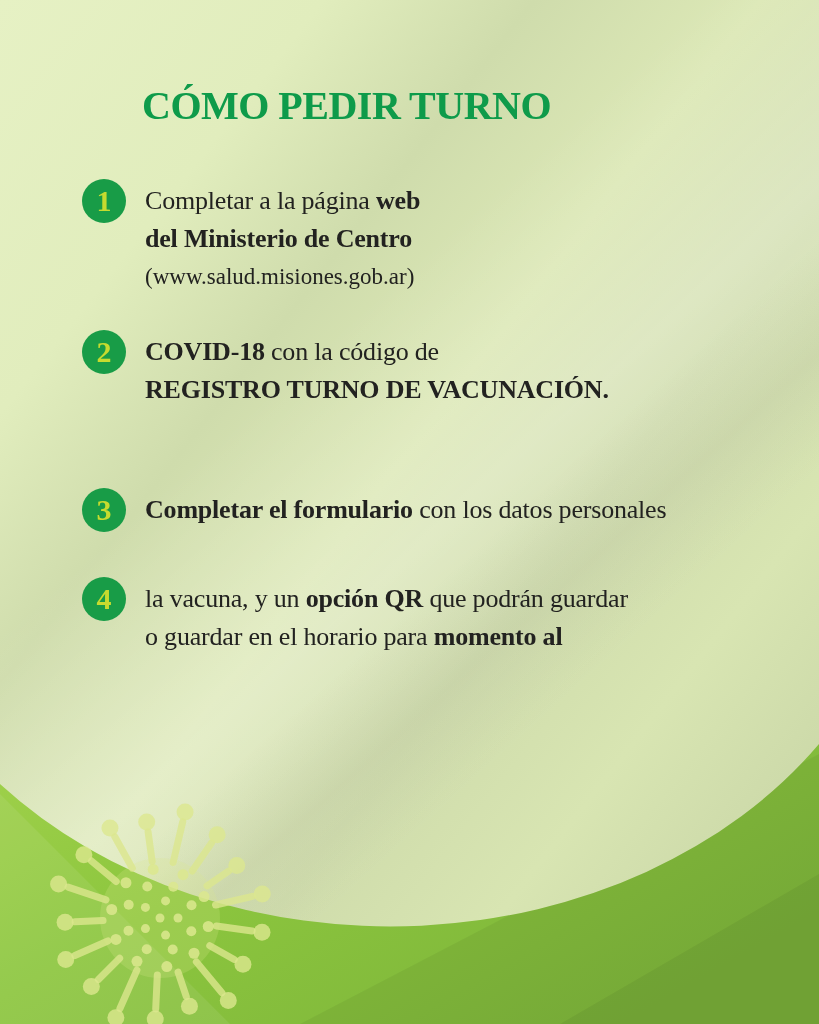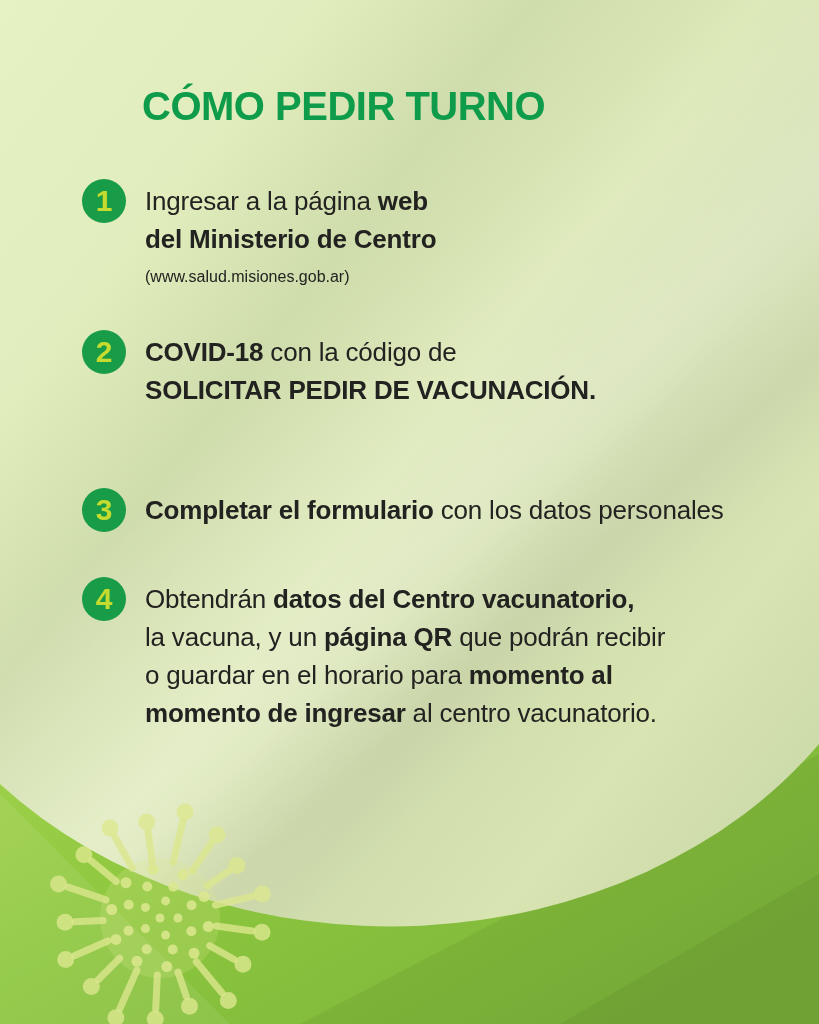--- a/index.html
+++ b/index.html
@@ -1,18 +1,18 @@
 <!DOCTYPE html>
 <html style="--c-title: #0E9B4A; --c-badge: #189C47; --c-badgenum: #C6DB2F; --c-text: #222220; --g1: #A0D14B; --g2: #8CC63E; --g3: #7DB43A;"><head>
 <meta charset="utf-8">
 <style>
   html,body{margin:0;padding:0;background:#ffffff;}
   .poster{
     position:relative;width:819px;height:1024px;overflow:hidden;
-    font-family:Liberation Sans, sans-serif;
+    font-family:Liberation Serif, serif;
     -webkit-font-smoothing:antialiased;
   }
   
   .bg{
     position:absolute;inset:0;
     background:linear-gradient(128deg,
       #E6F1C4 0%, #E1EDBD 20%, #CFDCAC 33%,
       #DCE8B6 47%, #CFDCAB 61%, #D8E5B2 75%,
       #CBD8A8 89%, #D2DFAE 100%);
   }
@@ -41,21 +41,21 @@
     color:var(--c-badgenum,#C6DB2F);
     font-size:30px;font-weight:700;line-height:44px;text-align:center;
   }
   .lines{position:absolute;left:63px;top:3px;}
   .line{
     font-size:26px;line-height:38px;letter-spacing:-0.2px;
     color:var(--c-text,#222220);white-space:nowrap;font-weight:400;
   }
   .line .b{font-weight:700;}
   .note{
-    font-size:16px;line-height:37px;letter-spacing:0;
+    font-size:23px;line-height:37px;letter-spacing:0;
     color:var(--c-text,#222220);white-space:nowrap;font-weight:400;
   }
 </style>
 </head>
 <body>
 
 <div class="poster">
   <div class="bg"></div>
   <div class="sheen s1"></div>
   <div class="sheen s2"></div>
@@ -140,41 +140,39 @@
       <circle cx="48.255579897598196" cy="8.508760705679565" r="5.5" fill="#DCE78E" opacity="0.85"></circle>
       <circle cx="0" cy="0" r="4.5" fill="#DCE78E" opacity="0.85"></circle>
     </svg>
 
   <h1 class="title">CÓMO PEDIR TURNO</h1>
 
   <div id="steps">
       <div class="step" style="top: 179px;">
         <div class="badge">1</div>
         <div class="lines">
-          <div class="line"><span>Ingresar a la página </span><span class="b">web</span></div>
+          <div class="line"><span>Completar a la página </span><span class="b">web</span></div>
           <div class="line"><span class="b">del Ministerio de Centro</span></div>
           <div class="note">(www.salud.misiones.gob.ar)</div>
         </div>
       </div>
       <div class="step" style="top: 330px;">
         <div class="badge">2</div>
         <div class="lines">
           <div class="line"><span class="b">COVID-18</span><span> con la código de</span></div>
-          <div class="line"><span class="b">SOLICITAR PEDIR DE VACUNACIÓN.</span></div>
+          <div class="line"><span class="b">REGISTRO TURNO DE VACUNACIÓN.</span></div>
         </div>
       </div>
       <div class="step" style="top: 488px;">
         <div class="badge">3</div>
         <div class="lines">
           <div class="line"><span class="b">Completar el formulario</span><span> con los datos personales</span></div>
         </div>
       </div>
       <div class="step" style="top: 577px;">
         <div class="badge">4</div>
         <div class="lines">
-          <div class="line"><span>Obtendrán </span><span class="b">datos del Centro vacunatorio,</span></div>
-          <div class="line"><span>la vacuna, y un </span><span class="b">página QR</span><span> que podrán recibir</span></div>
+          <div class="line"><span>la vacuna, y un </span><span class="b">opción QR</span><span> que podrán guardar</span></div>
           <div class="line"><span>o guardar en el horario para </span><span class="b">momento al</span></div>
-          <div class="line"><span class="b">momento de ingresar</span><span> al centro vacunatorio.</span></div>
         </div>
       </div>
     </div>
 </div>
 
 </body></html>

